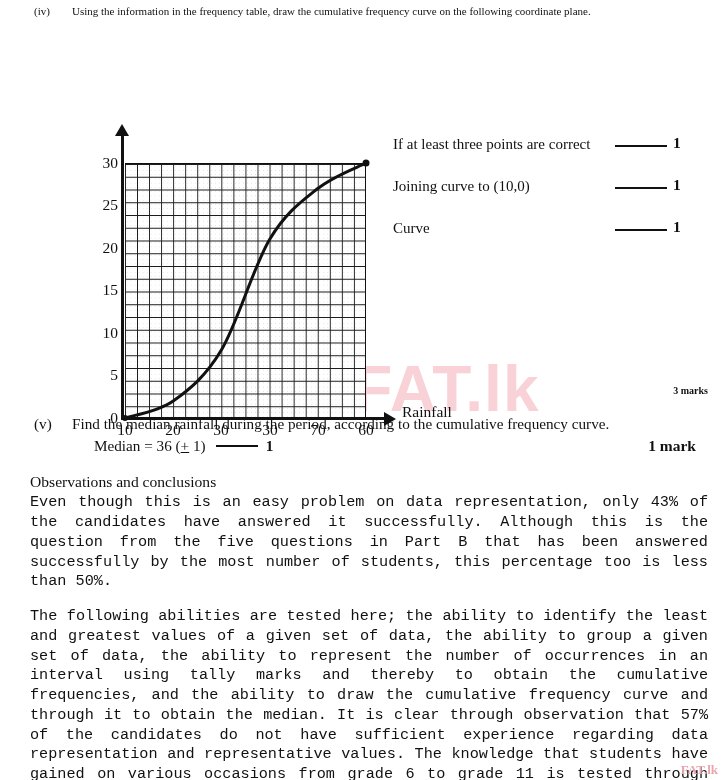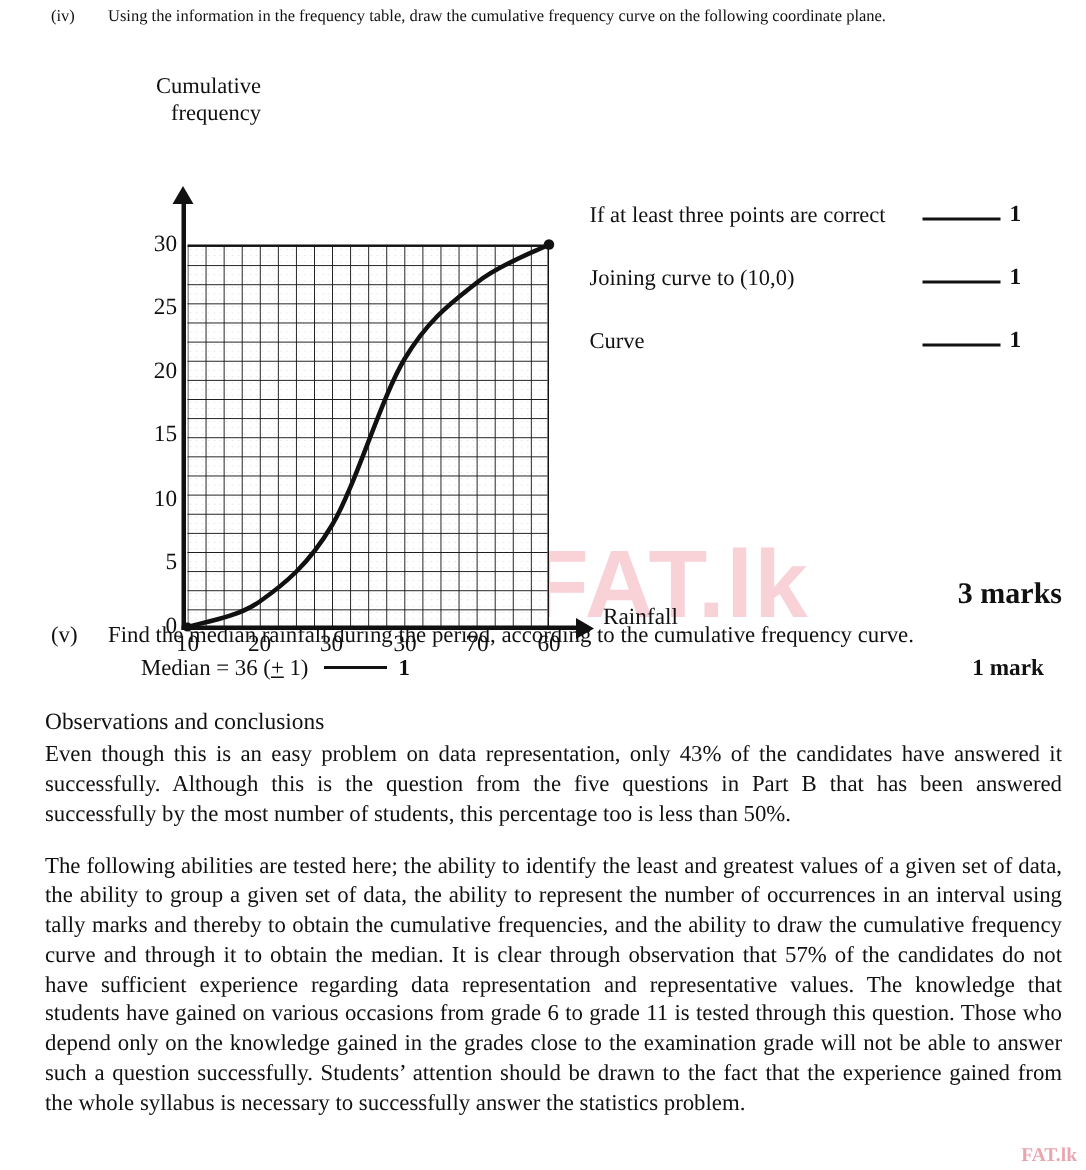--- a/index.html
+++ b/index.html
@@ -177,21 +177,21 @@
     position: absolute;
     left: 280px; top: -2px;
     font-weight: bold;
     font-size: 15.5px;
   }
 
   #marks-3 {
     position: absolute;
     right: 16px; top: 385px;
     font-weight: bold;
-    font-size: 20px;
+    font-size: 10px;
   }
 
   
   #q5 {
     position: absolute;
     top: 415px; left: 34px; right: 16px;
     font-size: 15.2px;
   }
   #q5 .qlabel { position: absolute; left: 0; top: 0; width: 34px; }
   #q5 .qbody { margin-left: 38px; }
@@ -226,40 +226,37 @@
     line-height: 1.30;
   }
   #observations h2 {
     margin: 0 0 1px 0;
     font-size: 15.6px;
     font-weight: normal;
   }
   #observations p {
     margin: 0 0 15px 0;
     text-align: justify;
+    font-family: Liberation Mono, monospace;
   }
   #observations p:last-child { margin-bottom: 0; }
 </style>
 </head>
 <body>
 
 <div id="watermark-main">www.FAT.lk</div>
 <div id="watermark-corner">FAT.lk</div>
 
 <div id="q4" class="layer">
   <span class="qlabel">(iv)</span>
   <div class="qbody">Using the information in the frequency table, draw the cumulative frequency curve on the following coordinate  plane.</div>
 </div>
 
 <div id="chart-figure" class="layer">
 
-  <div id="axis-title">
-    <span>Cumulative</span>
-    <span class="l2">frequency</span>
-  </div>
 
   <div id="grid"></div>
 
   <div id="y-axis"></div>
   <div id="y-arrow"></div>
   <div id="x-axis"></div>
   <div id="x-arrow"></div>
 
   <div class="ylab-wrap">
     <div class="ylab" style="top:370px">0</div>

